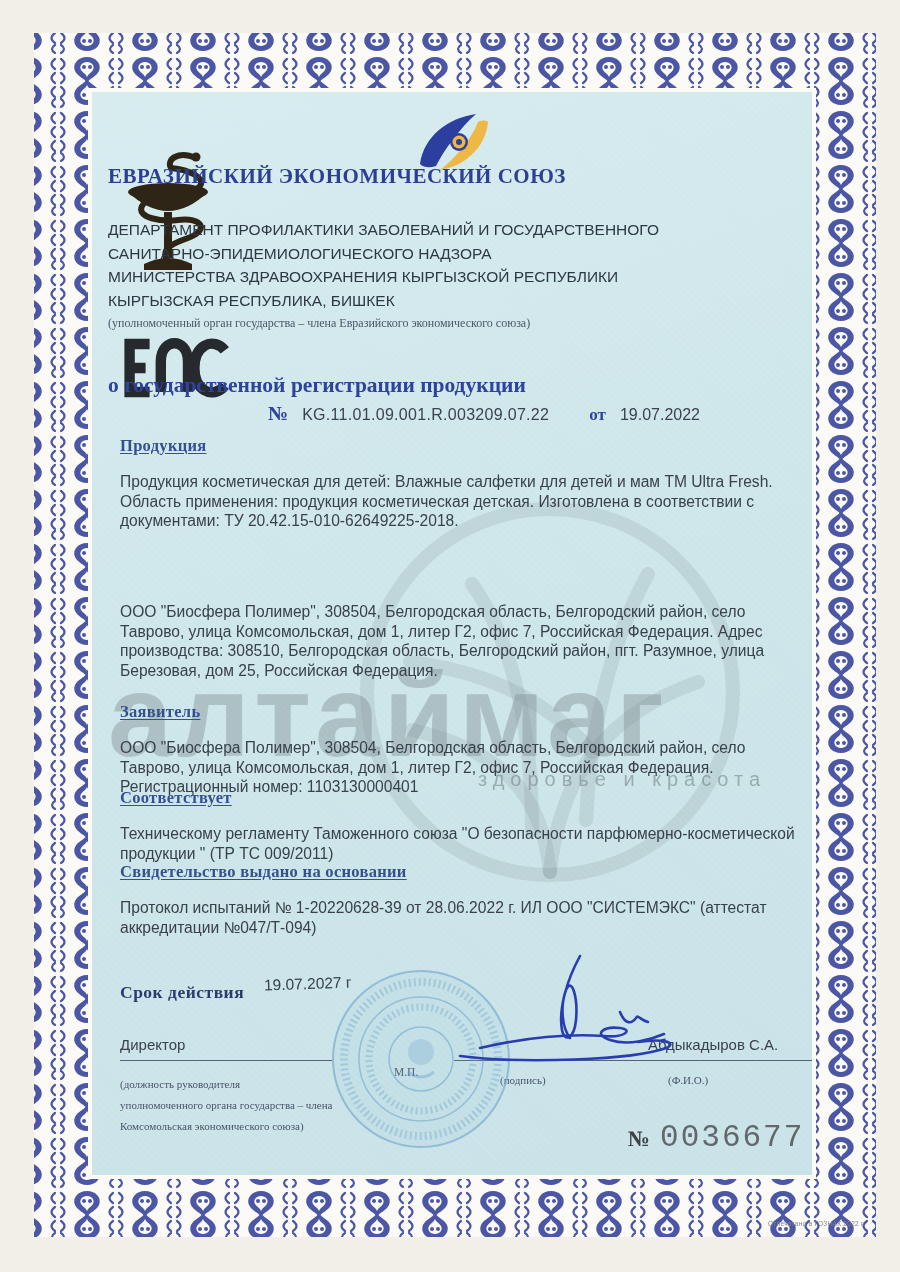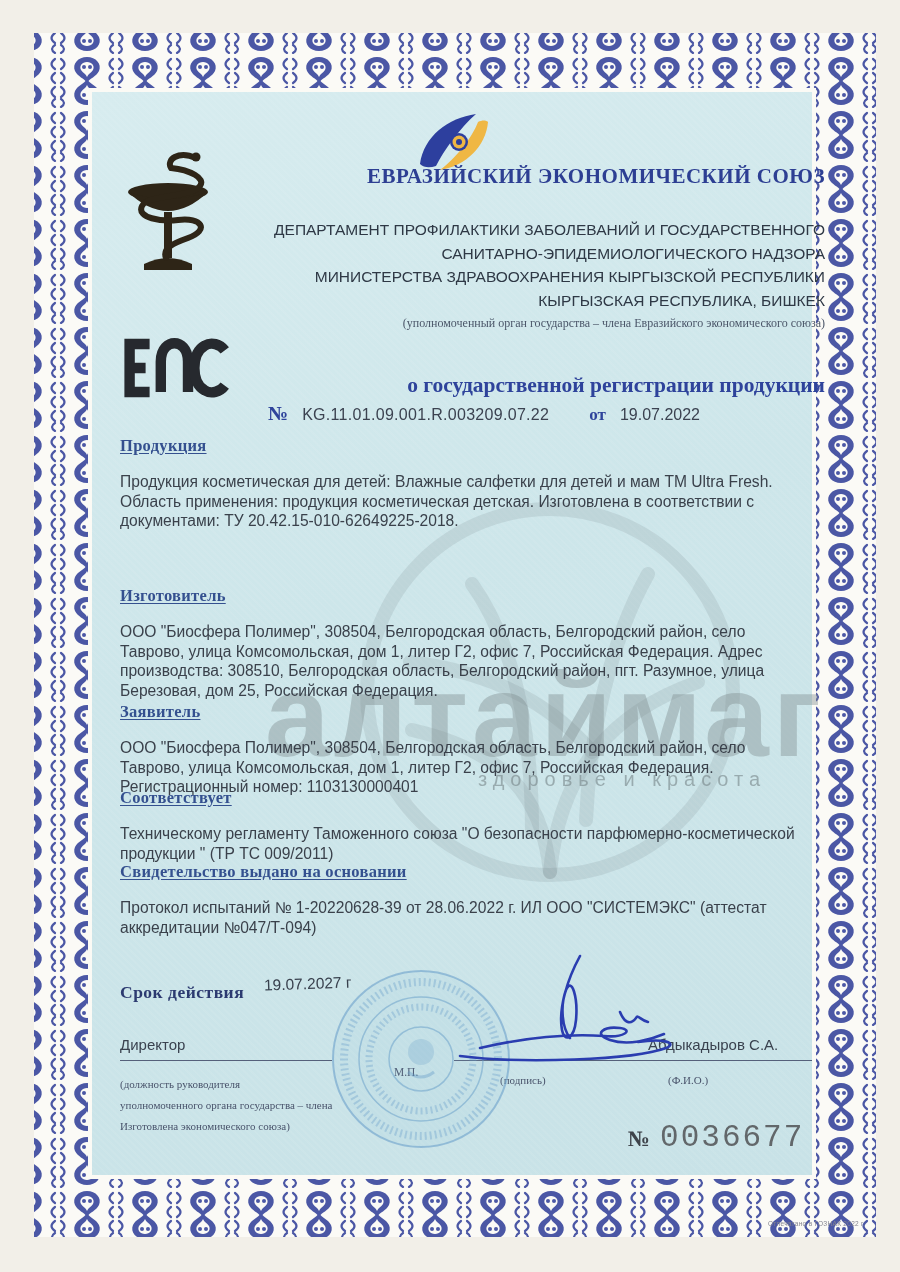--- a/index.html
+++ b/index.html
@@ -12,21 +12,21 @@
   .inner{position:absolute;left:88px;top:88px;width:728px;height:1091px;box-sizing:border-box;
          border:4px solid #fbfaf5;
          background:linear-gradient(160deg,#d7ecef 0%,#cde6ea 45%,#c8e2e7 100%);}
   .inner::after{content:"";position:absolute;inset:0;pointer-events:none;
          background:repeating-linear-gradient(45deg,rgba(255,255,255,.06) 0 2px,rgba(0,0,0,0) 2px 5px);}
 
   .layer-wm,.layer-content{position:absolute;inset:0;}
   .layer-wm{z-index:1;padding-left:11px;}
   .layer-content{z-index:2;}
   .abs{position:absolute;}
-  .ctr{width:728px;left:5px;text-align:right;}
+  .ctr{width:728px;left:16px;text-align:left;}
 
   .union-title{top:72px;font:bold 21px "Liberation Serif",serif;color:#2d3f93;letter-spacing:.5px;}
   .dept{top:126px;font-size:15.5px;line-height:23.5px;color:#2e3845;}
   .auth-note{top:224px;font-family:"Liberation Serif",serif;font-size:12px;color:#4a5568;}
 
   .title1{top:249px;font:bold 27px "Liberation Serif",serif;color:#2e439b;letter-spacing:2px;}
   .title2{top:281px;font:bold 21.5px "Liberation Serif",serif;color:#2e439b;}
   .numrow{top:310px;left:0;width:728px;display:flex;justify-content:center;align-items:baseline;
           gap:14px;transform:translateX(28px);}
   .numrow .no{font:bold 20px "Liberation Serif",serif;color:#2e439b;}
@@ -150,21 +150,20 @@
         <span class="num">KG.11.01.09.001.R.003209.07.22</span>
         <span class="ot serif">от</span>
         <span class="date">19.07.2022</span>
       </div>
 
       <div class="abs sec" style="top:344px">
         <div class="sec-h">Продукция</div>
         <div class="sec-b">Продукция косметическая для детей: Влажные салфетки для детей и мам ТМ Ultra Fresh. Область применения: продукция косметическая детская. Изготовлена в соответствии с документами: ТУ 20.42.15-010-62649225-2018.</div>
       </div>
       <div class="abs sec" style="top:494px">
-        <div class="sec-h">Изготовитель</div>
         <div class="sec-b">ООО "Биосфера Полимер", 308504, Белгородская область, Белгородский район, село Таврово, улица Комсомольская, дом 1, литер Г2, офис 7, Российская Федерация. Адрес производства: 308510, Белгородская область, Белгородский район, пгт. Разумное, улица Березовая, дом 25, Российская Федерация.</div>
       </div>
       <div class="abs sec" style="top:610px">
         <div class="sec-h">Заявитель</div>
         <div class="sec-b">ООО "Биосфера Полимер", 308504, Белгородская область, Белгородский район, село Таврово, улица Комсомольская, дом 1, литер Г2, офис 7, Российская Федерация. Регистрационный номер: 1103130000401</div>
       </div>
       <div class="abs sec" style="top:696px">
         <div class="sec-h">Соответствует</div>
         <div class="sec-b">Техническому регламенту Таможенного союза "О безопасности парфюмерно-косметической продукции " (ТР ТС 009/2011)</div>
       </div>
@@ -173,21 +172,21 @@
         <div class="sec-b">Протокол испытаний № 1-20220628-39 от 28.06.2022 г. ИЛ ООО "СИСТЕМЭКС" (аттестат аккредитации №047/Т-094)</div>
       </div>
 
       <div class="abs validity-label">Срок действия</div>
       <div class="abs validity-value">19.07.2027 г</div>
 
       <div class="abs sig-text" style="left:28px;top:944px">Директор</div>
       <div class="abs rule" style="left:28px;top:968px;width:212px"></div>
       <div class="abs small-note" style="left:28px;top:986px">(должность руководителя</div>
       <div class="abs small-note" style="left:28px;top:1007px">уполномоченного органа государства – члена</div>
-      <div class="abs small-note" style="left:28px;top:1028px">Изготовлена экономического союза)</div>
+      <div class="abs small-note" style="left:28px;top:1028px">Комсомольская экономического союза)</div>
 
       <div class="abs small-note" style="left:302px;top:974px;font-size:11.5px">М.П.</div>
 
       <div class="abs rule" style="left:362px;top:968px;width:230px"></div>
       <div class="abs small-note" style="left:408px;top:982px">(подпись)</div>
 
       <div class="abs sig-text" style="left:556px;top:944px">Абдыкадыров С.А.</div>
       <div class="abs rule" style="left:552px;top:968px;width:168px"></div>
       <div class="abs small-note" style="left:576px;top:982px">(Ф.И.О.)</div>
 

